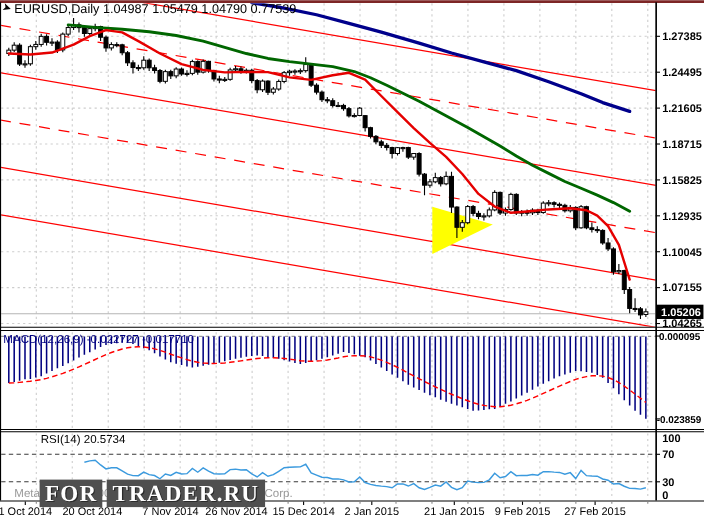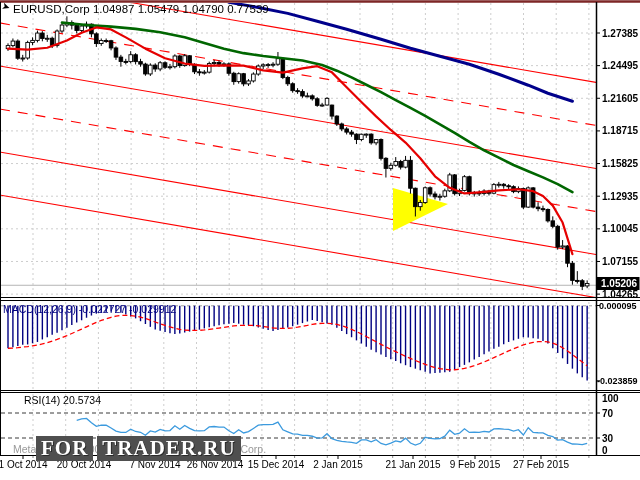--- a/index.html
+++ b/index.html
@@ -4,21 +4,21 @@
 <style>
   html,body{margin:0;padding:0;background:#e8e8e8;}
   .screen{width:640px;height:480px;position:relative;background:#ffffff;
     font-family:"Liberation Sans",sans-serif;overflow:hidden;}
   .screen svg{position:absolute;left:0;top:0;z-index:1;}
   .overlay{position:absolute;z-index:3;white-space:nowrap;}
   .title-bar{left:13px;top:3px;font-size:11.5px;color:#000;}
   .title-icon{position:absolute;left:2px;top:1px;z-index:3;font-size:10px;color:#000;
     display:inline-block;transform:rotate(18deg);}
   .macd-label{left:3px;top:303px;font-size:10.5px;color:#00007f;}
-  .rsi-label{left:4px;top:394px;font-size:10.5px;color:#000;padding-left:20px;}
+  .rsi-label{left:17px;top:394px;font-size:10.5px;color:#000;padding-left:20px;}
   .copyright{left:13px;top:443px;font-size:10.5px;color:#9a9a9a;z-index:2;}
   .watermark{left:36px;top:436px;display:flex;gap:4px;z-index:4;}
   .watermark span{background:#4f4f4f;color:#ffffff;font-family:"Liberation Serif",serif;
     font-weight:bold;font-size:21px;line-height:25px;padding:0 5px;letter-spacing:1px;
     text-shadow:1px 1px 0 #2a2a2a;}
 </style>
 </head>
 <body>
 
 <div class="screen">
@@ -562,24 +562,24 @@
         <line x1="425.3999999999999" y1="456" x2="425.3999999999999" y2="458" stroke="#888" stroke-width="1"></line>
         <line x1="458.0999999999999" y1="456" x2="458.0999999999999" y2="458" stroke="#888" stroke-width="1"></line>
         <line x1="490.7999999999999" y1="456" x2="490.7999999999999" y2="458" stroke="#888" stroke-width="1"></line>
         <line x1="523.4999999999999" y1="456" x2="523.4999999999999" y2="458" stroke="#888" stroke-width="1"></line>
         <line x1="556.1999999999999" y1="456" x2="556.1999999999999" y2="458" stroke="#888" stroke-width="1"></line>
         <line x1="588.9" y1="456" x2="588.9" y2="458" stroke="#888" stroke-width="1"></line>
       </g>
     </svg>
   <span class="title-icon">➤</span>
   <div class="overlay title-bar">
-    <span>EURUSD,Corp</span>
+    <span>EURUSD,Daily</span>
     <span> </span>
     <span>1.04987 1.05479 1.04790 0.77539</span>
   </div>
-  <div class="overlay macd-label">MACD(12,26,9) -0.022727 -0.029912</div>
+  <div class="overlay macd-label">MACD(12,26,9) -0.022727 -0.017710</div>
   <div class="overlay rsi-label">RSI(14) 20.5734</div>
   <div class="overlay copyright">MetaTrader, © 2001-2014 MetaQuotes Software Corp.</div>
   <div class="overlay watermark">
     <span>FOR</span>
     <span>TRADER.RU</span>
   </div>
 </div>
 
 </body></html>

